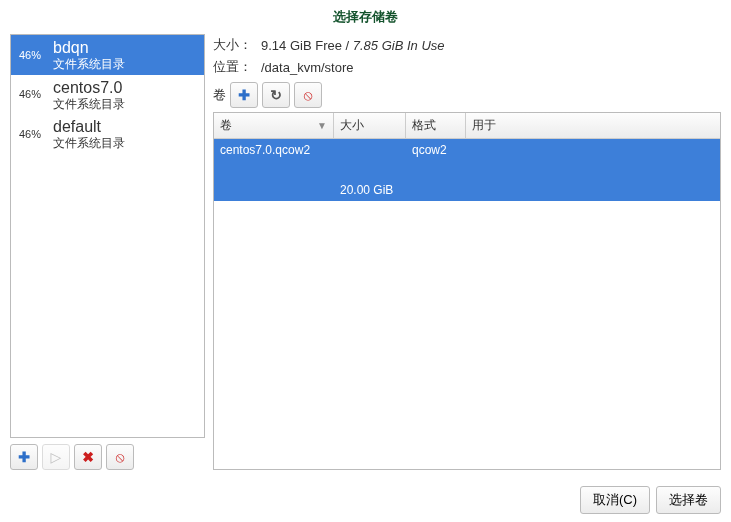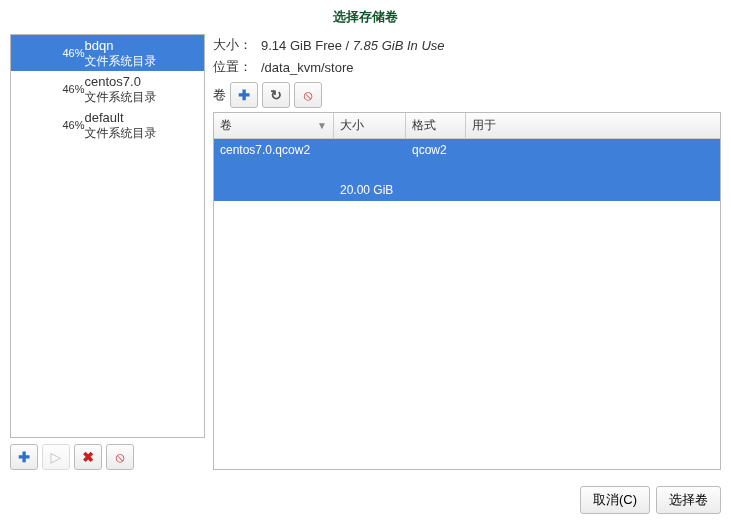--- a/index.html
+++ b/index.html
@@ -36,38 +36,37 @@
   .pool-list {
     flex: 1;
     border: 1px solid #bbb;
     background: #fff;
     overflow-y: auto;
   }
   .pool-item {
     display: flex;
     align-items: center;
     padding: 3px 4px;
-    gap: 0;
-    justify-content: center;
+    gap: 12px;
   }
   .pool-item.selected {
     background: #3d7fd9;
     color: #fff;
   }
   .pool-pct {
     font-size: 11px;
     width: 26px;
     text-align: right;
   }
   .pool-text {
     display: flex;
     flex-direction: column;
     line-height: 1.2;
   }
-  .pool-name { font-size: 13px; }
+  .pool-name { font-size: 16px; }
   .pool-sub  { font-size: 12px; }
   .left-toolbar {
     display: flex;
     gap: 4px;
     padding: 6px 0 0 0;
   }
   .tbtn {
     width: 28px;
     height: 26px;
     border: 1px solid #bbb;

